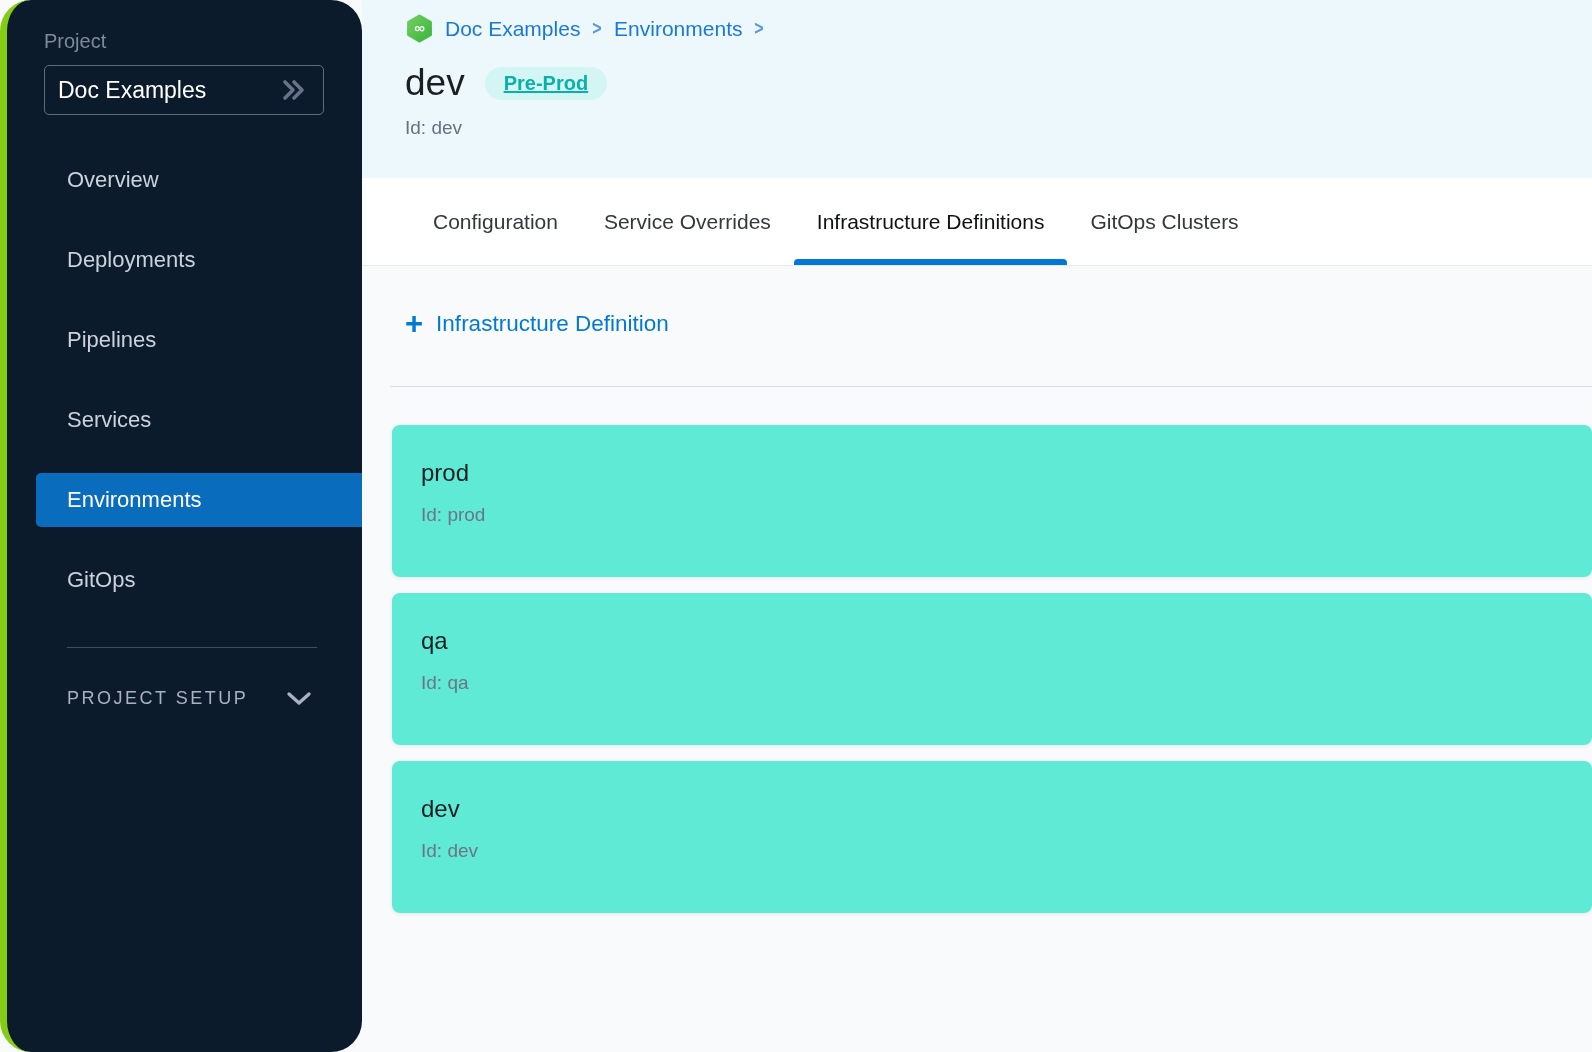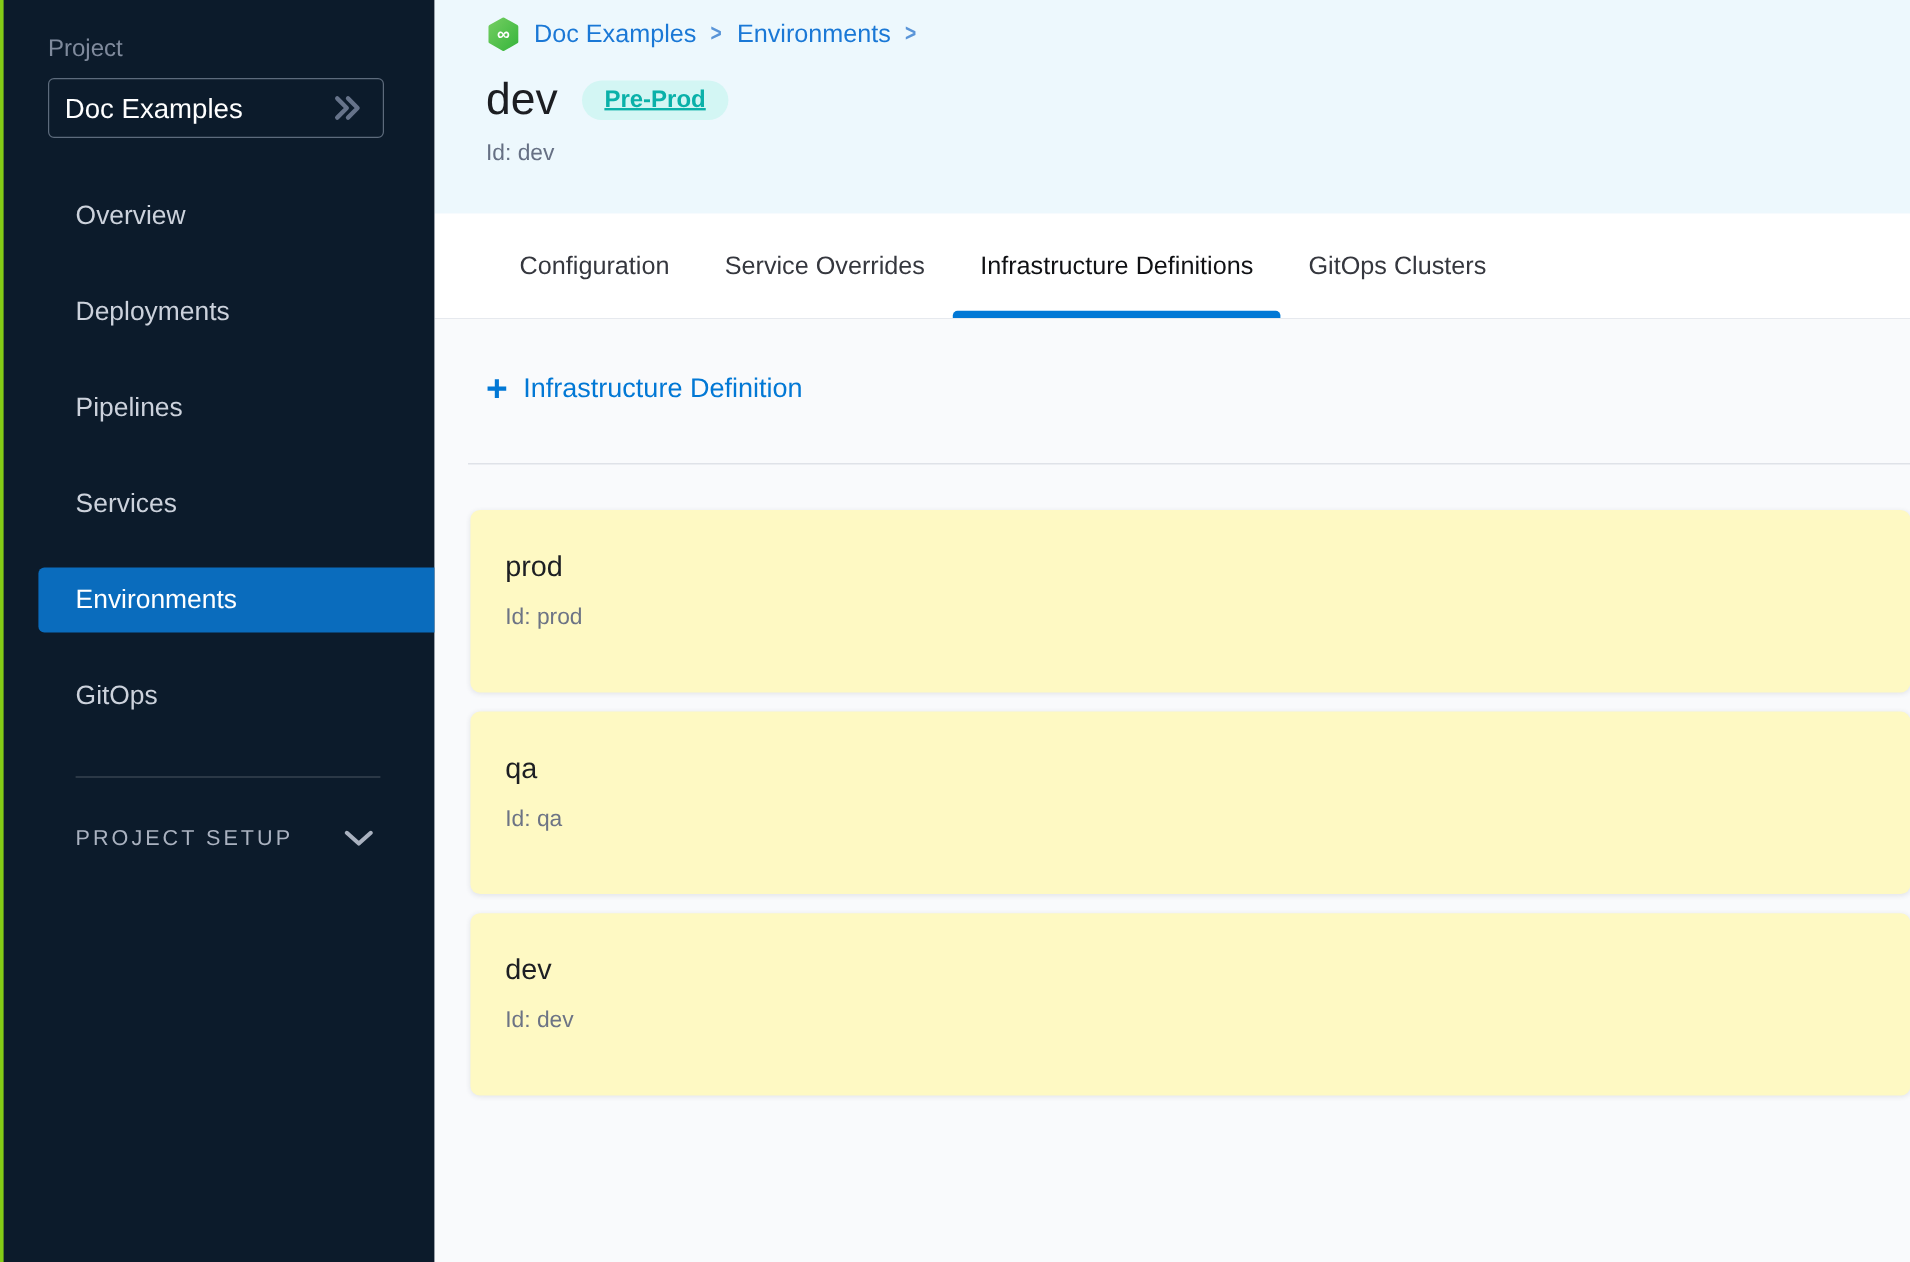--- a/index.html
+++ b/index.html
@@ -9,22 +9,23 @@
     font-family: "Liberation Sans", sans-serif;
     background: var(--content-bg, #f9fafc);
   }
   .app { display: flex; width: 1592px; height: 1052px; }
 
   
   .sidebar {
     width: 362px; min-width: 362px; height: 100%;
     background: var(--sidebar-bg, #0c1b2b);
     color: #ccd2dc;
-    border-left: 3px solid #84cc16;
+    border-left: 7px solid #84cc16;
     position: relative;
+    border-radius: 31px;
   }
   .project-label {
     margin: 30px 0 0 37px;
     font-size: 20px; color: #7f8a9c;
   }
   .project-selector {
     margin: 12px 45px 0 37px;
     height: 50px; width: 280px;
     border: 1px solid rgba(160,173,192,0.55);
     border-radius: 5px;
@@ -106,21 +107,21 @@
   }
   .plus-glyph { color: var(--accent, #0278d5); font-size: 31px; font-weight: 600; line-height: 30px; }
   .add-label { color: var(--accent, #0278d5); font-size: 22.5px; font-weight: 500; }
   .content-divider { height: 1px; background: #d9dce3; margin: 44px 0 0 28px; }
   .list-header {
     margin: 42px 0 0 59px; font-size: 17px; font-weight: 700;
     color: #15171b; letter-spacing: 0.4px; height: 22px;
   }
   .card {
     margin-left: 30px; height: 152px;
-    background: #fef9c3; border-radius: 8px;
+    background: #5eead4; border-radius: 8px;
     box-shadow: 0 1px 4px rgba(40,50,70,0.10);
     padding: 34px 0 0 29px; cursor: pointer;
   }
   .card.first { margin-top: 38px; }
   .card + .card { margin-top: 16px; }
   .card-title { font-size: 24px; font-weight: 500; color: #1d1f23; line-height: 28px; }
   .card-id { margin-top: 17px; font-size: 19px; color: #6d7485; }
 </style>
 </head>
 <body>

